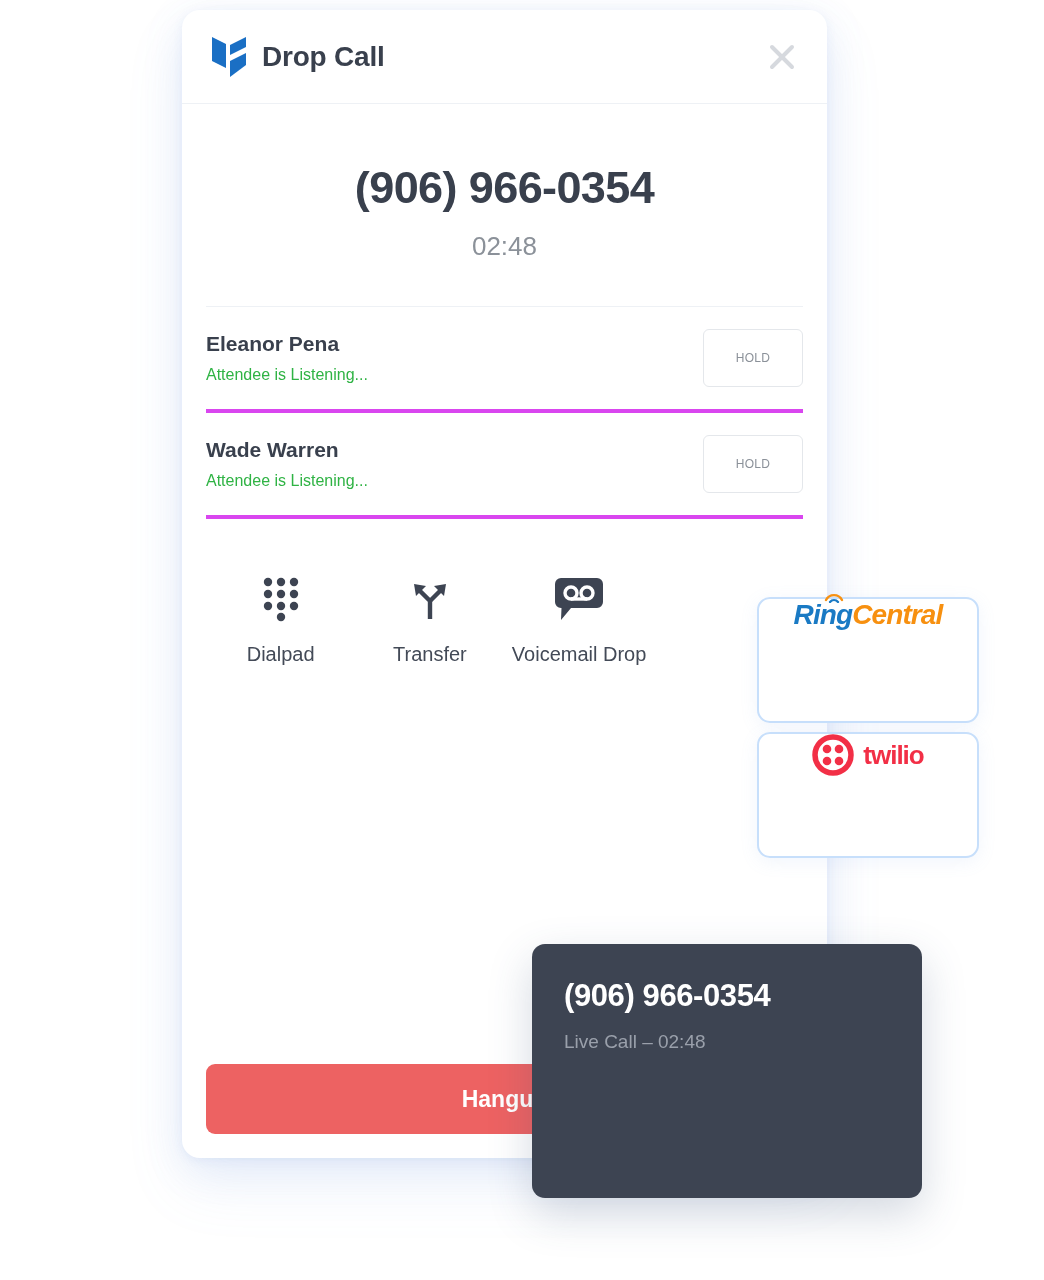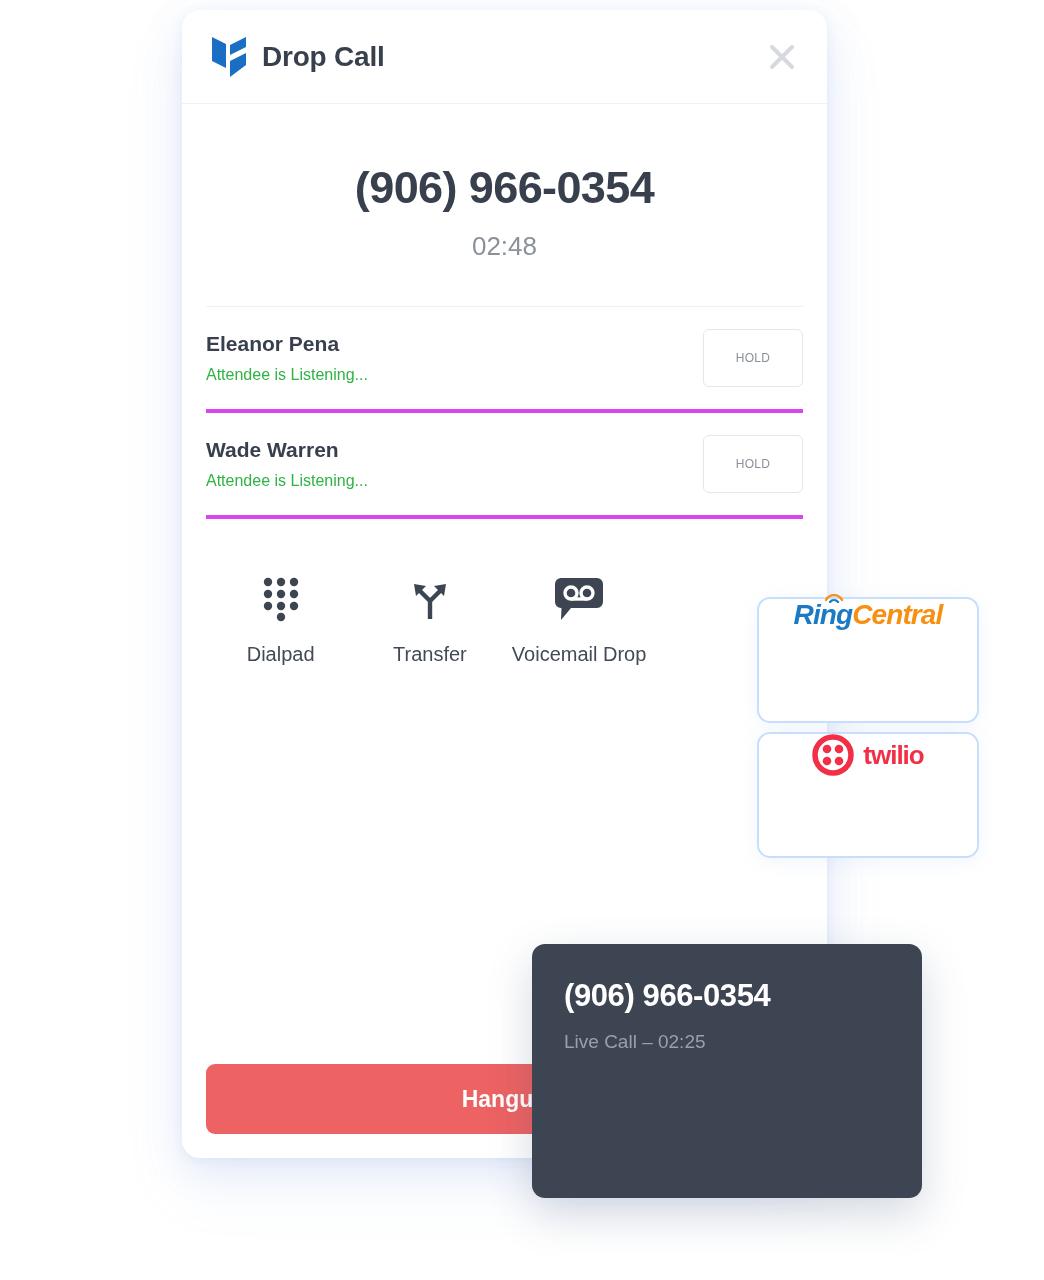--- a/index.html
+++ b/index.html
@@ -387,16 +387,16 @@
         <circle cx="27" cy="15" r="4.3" fill="#f22f46"></circle>
         <circle cx="15" cy="27" r="4.3" fill="#f22f46"></circle>
         <circle cx="27" cy="27" r="4.3" fill="#f22f46"></circle>
       </svg>
       <span class="tw-word">twilio</span>
     </div>
   </div>
 
   <div class="dark-card">
     <div class="dark-number">(906) 966-0354</div>
-    <div class="dark-sub">Live Call – 02:25</div>
+    <div class="dark-sub">Live Call – 02:48</div>
   </div>
 
 </div>
 
 </body></html>

